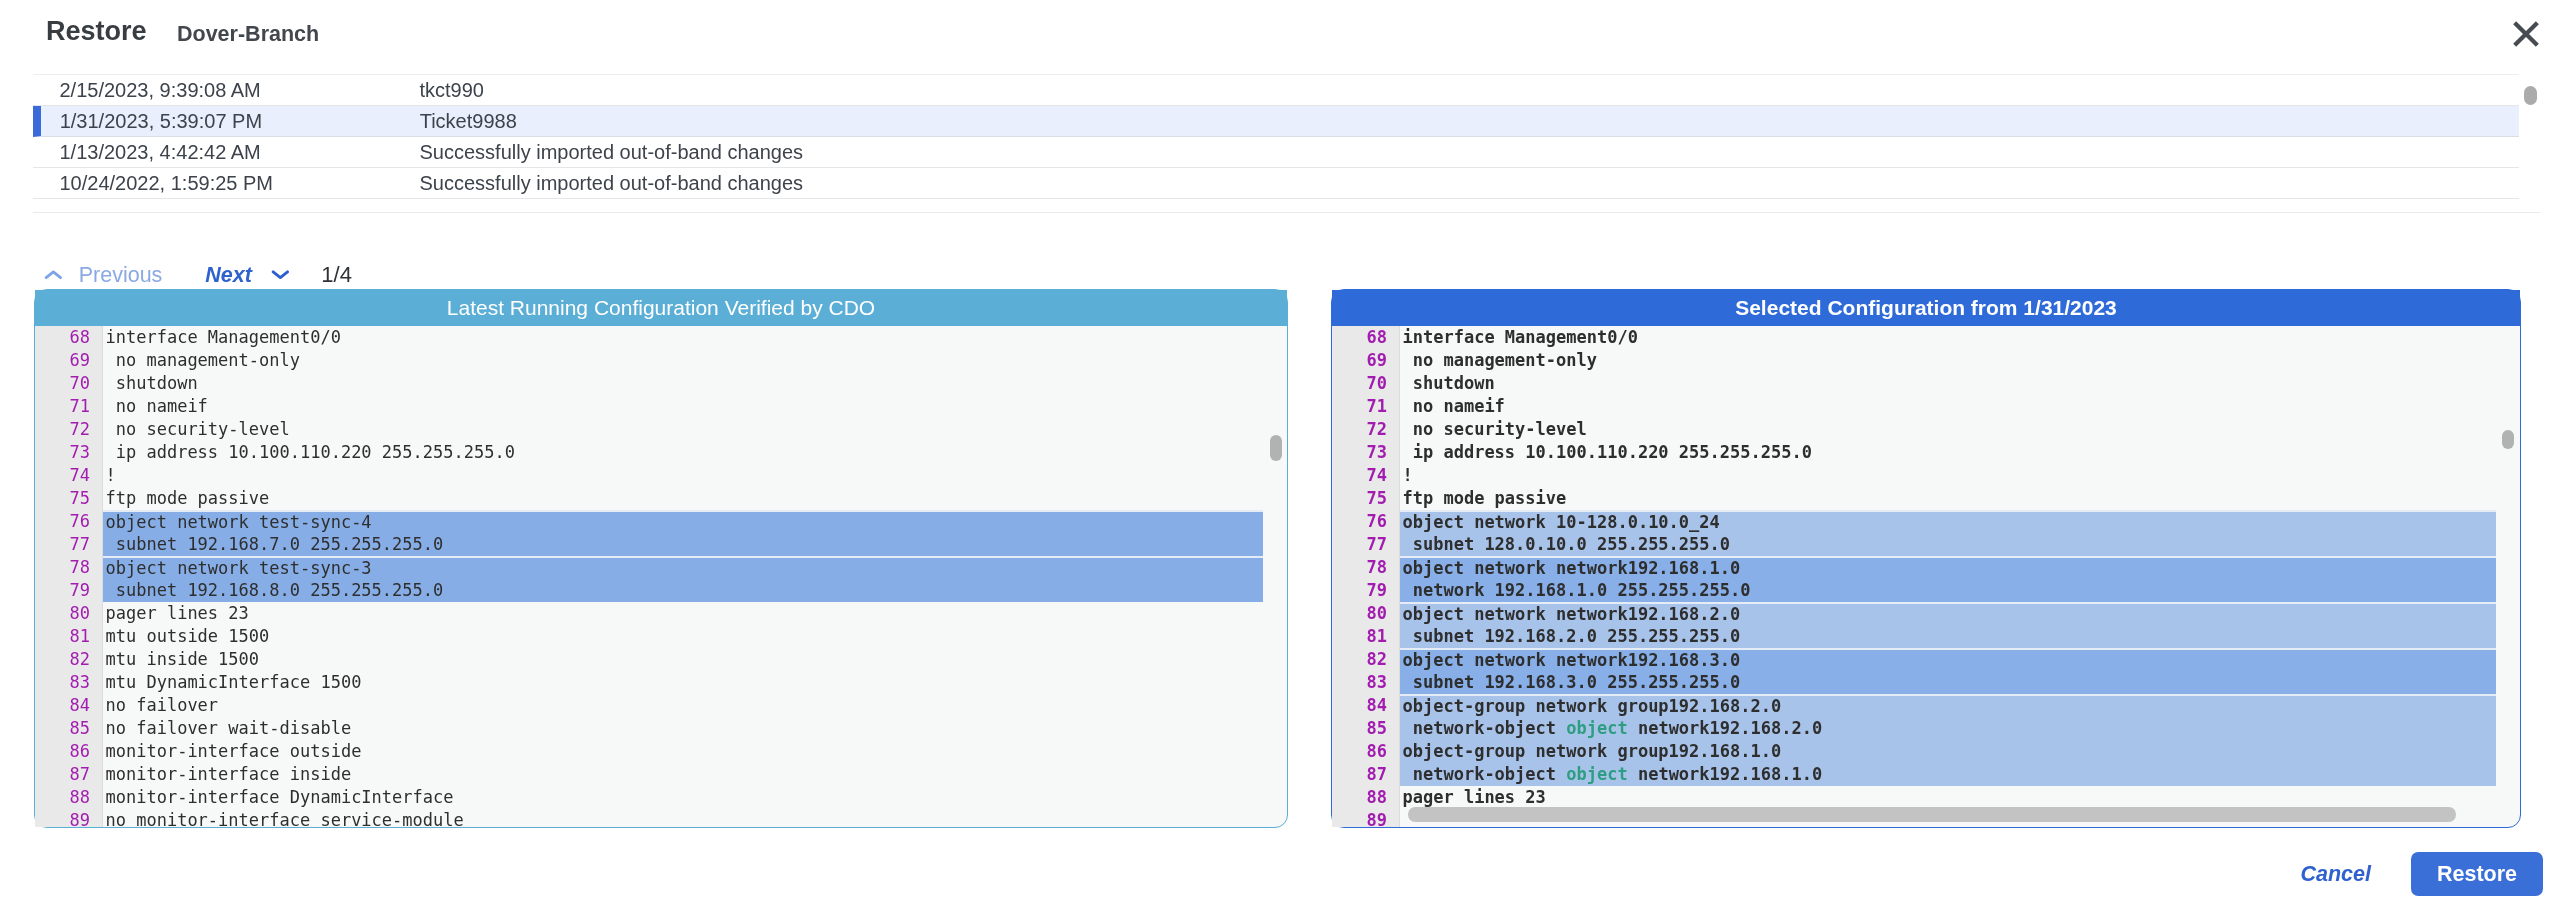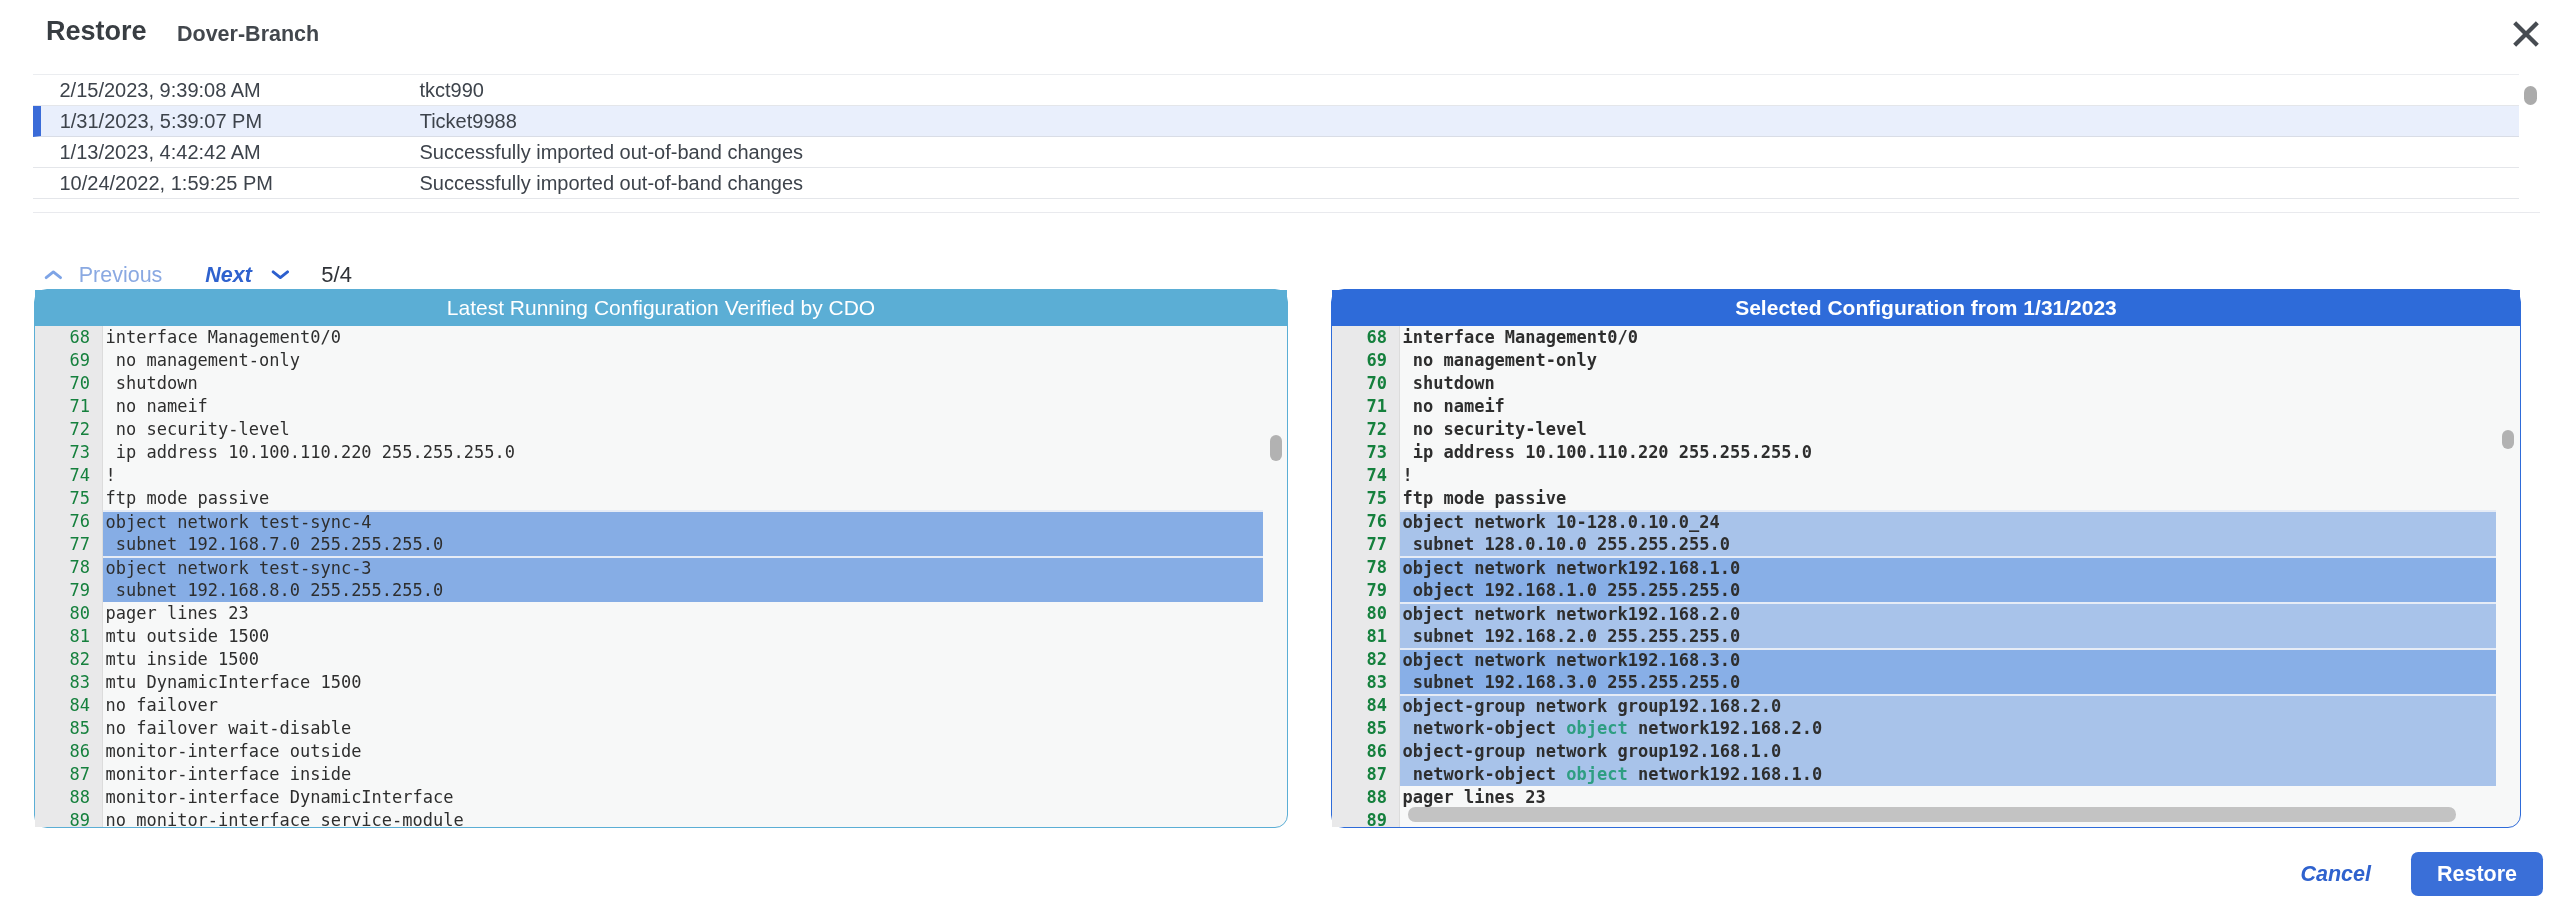--- a/index.html
+++ b/index.html
@@ -33,21 +33,21 @@
   .panel.left{left:34px;width:1252px;border:1.4px solid var(--accent-left);}
   .panel.right{left:1331px;width:1188px;border:1.4px solid var(--accent-right);font-weight:bold;}
   .panel-header{height:36px;display:flex;align-items:center;justify-content:center;
     color:#ffffff;font-size:21px;}
   .panel.left .panel-header{background:var(--accent-left);}
   .panel.right .panel-header{background:var(--accent-right);}
   .code{position:relative;height:501px;overflow:hidden;}
   .line{display:flex;height:23px;line-height:23px;
     font-family:"DejaVu Sans Mono","Liberation Mono",monospace;font-size:17px;color:#2e2e2e;white-space:pre;}
   .ln{flex:none;width:55px;padding-right:11.5px;text-align:right;background:var(--gutter-bg);
-    color:#15803d;border-right:0.7px solid #dcdcdc;}
+    color:#a21caf;border-right:0.7px solid #dcdcdc;}
   .ct{flex:1;padding-left:3px;margin-right:24px;}
   .ct.hl-left{background:var(--hl-left);}
   .ct.hl-light{background:var(--hl-light);}
   .ct.hl-dark{background:var(--hl-dark);}
   .ct.bs{border-top:2.2px solid #e6ecf6;line-height:20.7px;}
   .ct .kw{color:var(--kw-green);}
   .vthumb{position:absolute;width:12.2px;border-radius:6.5px;background:#b2b2b2;}
   .panel.left .vthumb{right:5px;top:109px;height:26px;}
   .panel.right .vthumb{right:5.7px;top:104px;height:19.4px;}
   .hthumb{position:absolute;left:76px;top:481px;width:1048px;height:15px;border-radius:7.2px;background:#c3c3c3;}
@@ -98,21 +98,21 @@
         <path d="M3 12 L13 4 L23 12" fill="none" stroke="#7EA4E6" stroke-width="4" stroke-linecap="round" stroke-linejoin="round"></path>
       </svg>
   </span>
   <span class="prev-label">Previous</span>
   <span class="next-label">Next</span>
   <span class="chev chev-down">
     <svg width="18.7" height="11.5" viewBox="0 0 26 16">
         <path d="M3 4 L13 12 L23 4" fill="none" stroke="#2C5FCE" stroke-width="4" stroke-linecap="round" stroke-linejoin="round"></path>
       </svg>
   </span>
-  <span class="page-ind">5/4</span>
+  <span class="page-ind">1/4</span>
 </div>
 
 <div class="panel left">
   <div class="panel-header">Latest Running Configuration Verified by CDO</div>
   <div class="code" id="code-left">
     <div class="vthumb"></div>
   <div class="line">
     <span class="ln">68</span>
     <span class="ct">interface Management0/0</span>
   </div>
@@ -247,21 +247,21 @@
       <div class="line">
     <span class="ln">77</span>
     <span class="ct hl-light"> subnet 128.0.10.0 255.255.255.0</span>
   </div>
       <div class="line">
     <span class="ln">78</span>
     <span class="ct hl-dark bs">object network network192.168.1.0</span>
   </div>
       <div class="line">
     <span class="ln">79</span>
-    <span class="ct hl-dark"> object 192.168.1.0 255.255.255.0</span>
+    <span class="ct hl-dark"> network 192.168.1.0 255.255.255.0</span>
   </div>
       <div class="line">
     <span class="ln">80</span>
     <span class="ct hl-light bs">object network network192.168.2.0</span>
   </div>
       <div class="line">
     <span class="ln">81</span>
     <span class="ct hl-light"> subnet 192.168.2.0 255.255.255.0</span>
   </div>
       <div class="line">

